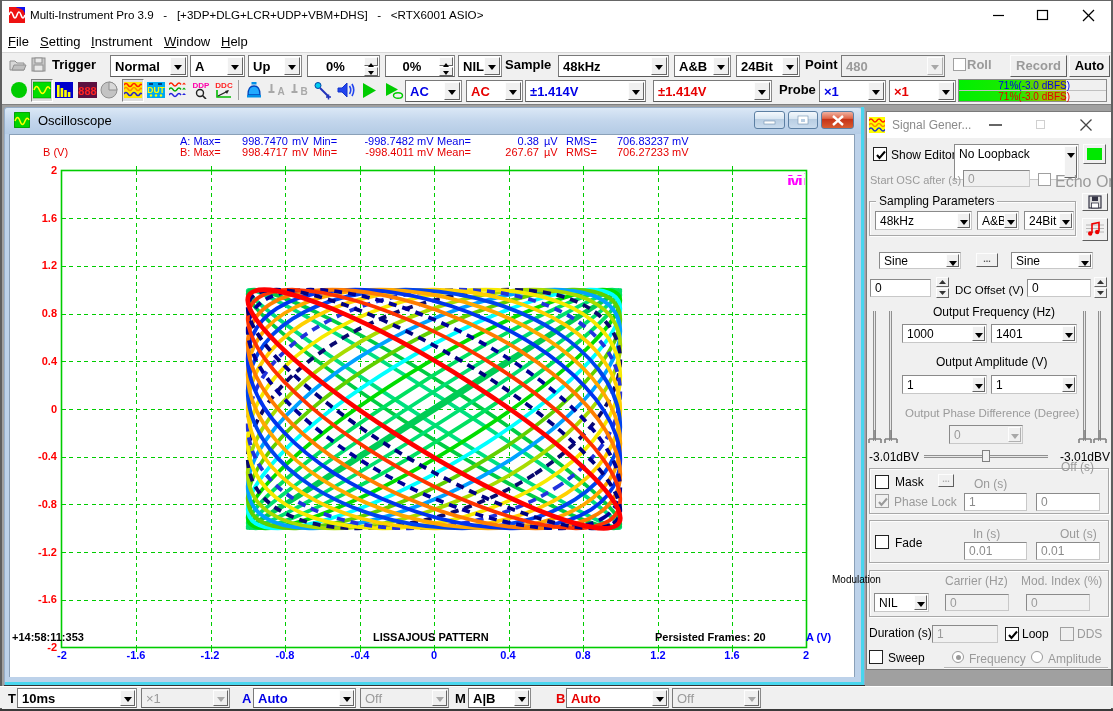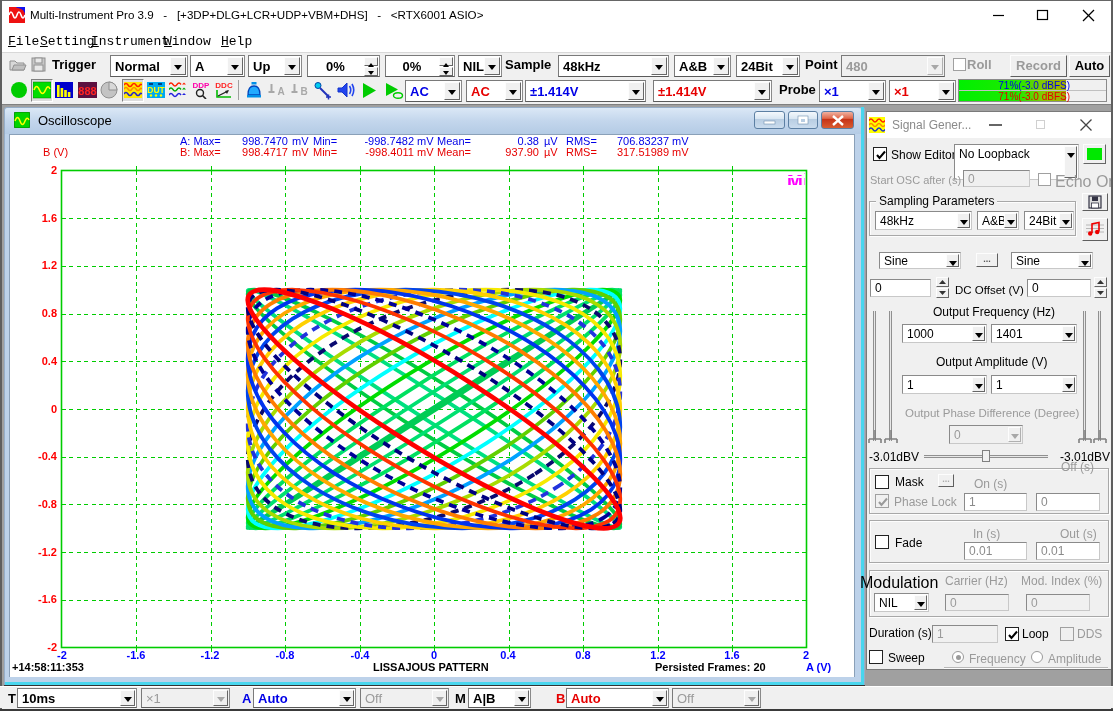--- a/index.html
+++ b/index.html
@@ -2,21 +2,21 @@
 <html><head><meta charset="utf-8">
 <style>
 * { margin:0; padding:0; box-sizing:border-box; }
 html,body { width:1113px; height:711px; overflow:hidden; }
 body { font-family:"Liberation Sans", sans-serif; position:relative; background:#f0f0f0; }
 .abs { position:absolute; }
 
 #titlebar { left:0; top:0; width:1113px; height:30px; background:#fff; border-top:1px solid #666; border-left:1px solid #888; border-right:1px solid #888; }
 #titletext { left:30px; top:8px; font-size:11.6px; color:#000; white-space:pre; }
 #menubar { left:1px; top:30px; width:1111px; height:22px; background:#fff; }
-.menu { position:absolute; top:34px; font-size:13px; color:#000;font-family:Liberation Mono, monospace; }
+.menu { position:absolute; top:34px; font-size:13px; color:#000; }
 .menu u { text-decoration:underline; }
 #tb1 { left:1px; top:52px; width:1111px; height:26px; background:#f0f0f0; border-top:1px solid #d8d8d8; }
 #tb2 { left:1px; top:78px; width:1111px; height:27px; background:#f0f0f0; border-bottom:1px solid #808080; }
 .lbl { position:absolute; font-size:13px; font-weight:bold; color:#000; }
 .combo { position:absolute; background:#fff; border:1px solid; border-color:#7a7a7a #8a8a8a #5a5a5a #7a7a7a; height:22px; }
 .combo .t { position:absolute; left:4px; top:3px; font-size:13px; font-weight:bold; white-space:nowrap; }
 .combo .b { position:absolute; right:1px; top:1px; bottom:1px; width:16px; background:#f0f0f0; border:1px solid; border-color:#fdfdfd #666 #666 #fdfdfd; }
 .combo .b:after { content:""; position:absolute; left:3px; top:7px; border:4px solid transparent; border-top:5px solid #000; }
 .combo.dis { background:#f0f0f0; }
 .combo.dis .t { color:#9a9a9a; }
@@ -38,21 +38,21 @@
 #osccyanb { left:5px; top:682px; width:859px; height:3px; background:#49d6ee; }
 #oscblack { left:4px; top:685px; width:861px; height:1px; background:#333; }
 #osctitle { left:5px; top:108px; width:856px; height:26px; background:linear-gradient(#dbe8f6,#c3d6ec 50%,#b4cbe5); border-radius:3px 3px 0 0; }
 #oscname { left:38px; top:113px; font-size:13px; color:#000; }
 #osccontent { left:9px; top:134px; width:846px; height:543px; background:#fff; border:1px solid #8aa0b8; border-bottom:none; }
 .st { position:absolute; font-size:11px; font-weight:normal; white-space:nowrap; }
 .bluetxt { color:#0000e6; }
 .redtxt { color:#e60000; }
 .ylab { position:absolute; right:1056px; width:50px; text-align:right; font-size:11px; font-weight:bold; color:#ff0000; height:11px; line-height:11px; }
 .xlab { position:absolute; top:650px; width:60px; text-align:center; font-size:11px; font-weight:bold; color:#0000ff; height:11px; line-height:11px; }
-.footer { position:absolute; top:661px; font-size:11px; font-weight:bold; color:#000; white-space:nowrap; }
+.footer { position:absolute; top:631px; font-size:11px; font-weight:bold; color:#000; white-space:nowrap; }
 
 .w7b { position:absolute; top:111px; height:18px; border:1px solid #5c7fa3; border-radius:3px; }
 .w7min, .w7max { background:linear-gradient(#f4f8fc,#d7e5f2 45%,#b8cde2 46%,#cadcee); }
 .w7close { background:linear-gradient(#f0b0a0,#e06648 40%,#c63317 45%,#d95c30); }
 
 #sg { left:866px; top:111px; width:246px; height:559px; background:#f0f0f0; border:1px solid #7a7a7a; }
 #sgtitle { left:867px; top:112px; width:244px; height:26px; background:#fff; }
 .sgt { position:absolute; font-size:12px; color:#000; white-space:nowrap; }
 .sgt.g { color:#9a9a9a; }
 .edit { position:absolute; background:#fff; border:1px solid; border-color:#8a8a8a #c8c8c8 #c8c8c8 #8a8a8a; font-size:12px; padding:1px 0 0 4px; color:#000; }
@@ -323,24 +323,24 @@
 <span class="st bluetxt" style="top:135px;left:566px;">RMS=</span>
 <span class="st bluetxt" style="top:135px;left:589px;width:80px;text-align:right;">706.83237</span>
 <span class="st bluetxt" style="top:135px;left:672px;">mV</span>
 <span class="st redtxt" style="top:146px;left:180px;">B: Max=</span>
 <span class="st redtxt" style="top:146px;left:208px;width:80px;text-align:right;">998.4717</span>
 <span class="st redtxt" style="top:146px;left:292px;">mV</span>
 <span class="st redtxt" style="top:146px;left:313px;">Min=</span>
 <span class="st redtxt" style="top:146px;left:334px;width:80px;text-align:right;">-998.4011</span>
 <span class="st redtxt" style="top:146px;left:417px;">mV</span>
 <span class="st redtxt" style="top:146px;left:437px;">Mean=</span>
-<span class="st redtxt" style="top:146px;left:459px;width:80px;text-align:right;">937.90</span>
+<span class="st redtxt" style="top:146px;left:459px;width:80px;text-align:right;">267.67</span>
 <span class="st redtxt" style="top:146px;left:544px;">µV</span>
 <span class="st redtxt" style="top:146px;left:566px;">RMS=</span>
-<span class="st redtxt" style="top:146px;left:589px;width:80px;text-align:right;">317.51989</span>
+<span class="st redtxt" style="top:146px;left:589px;width:80px;text-align:right;">706.27233</span>
 <span class="st redtxt" style="top:146px;left:672px;">mV</span>
 <div class="st redtxt" style="left:43px;top:146px">B (V)</div>
 
 <svg class="abs" style="left:56px;top:165px" width="756" height="488" viewBox="0 0 756 488">
 <line x1="80.5" y1="6" x2="80.5" y2="482" stroke="#00cc00" stroke-width="1" shape-rendering="crispEdges" stroke-dasharray="4 3.4"></line>
 <line x1="155.0" y1="6" x2="155.0" y2="482" stroke="#00cc00" stroke-width="1" shape-rendering="crispEdges" stroke-dasharray="4 3.4"></line>
 <line x1="229.5" y1="6" x2="229.5" y2="482" stroke="#00cc00" stroke-width="1" shape-rendering="crispEdges" stroke-dasharray="4 3.4"></line>
 <line x1="304.0" y1="6" x2="304.0" y2="482" stroke="#00cc00" stroke-width="1" shape-rendering="crispEdges" stroke-dasharray="4 3.4"></line>
 <line x1="378.5" y1="6" x2="378.5" y2="482" stroke="#00cc00" stroke-width="1" shape-rendering="crispEdges" stroke-dasharray="4 3.4"></line>
 <line x1="453.0" y1="6" x2="453.0" y2="482" stroke="#00cc00" stroke-width="1" shape-rendering="crispEdges" stroke-dasharray="4 3.4"></line>
@@ -587,21 +587,21 @@
 
 <div class="grp" style="left:869px;top:520px;width:240px;height:43px"></div>
 <div class="sgt g" style="left:973px;top:527px;font-size:12px">In (s)</div>
 <div class="sgt g" style="left:1060px;top:527px;font-size:12px">Out (s)</div>
 <div class="ckb" style="left:875px;top:535px;width:14px;height:14px"></div>
 <div class="sgt" style="left:895px;top:536px;font-size:12px">Fade</div>
 <div class="edit gt" style="left:964px;top:542px;width:63px;height:18px">0.01</div>
 <div class="edit gt" style="left:1036px;top:542px;width:64px;height:18px">0.01</div>
 
 <div class="grp" style="left:869px;top:570px;width:240px;height:47px"></div>
-<div class="sgt" style="left:860px;top:574px;font-size:16px">Modulation</div>
+<div class="sgt" style="left:832px;top:574px;font-size:10px">Modulation</div>
 <div class="sgt g" style="left:945px;top:574px;font-size:12px">Carrier (Hz)</div>
 <div class="sgt g" style="left:1021px;top:574px;font-size:12px">Mod. Index (%)</div>
 <div class="combo2" style="left:874px;top:593px;width:55px;height:19px">
     <span class="t">NIL</span>
     <span class="b"></span>
   </div>
 <div class="edit dis" style="left:945px;top:594px;width:64px;height:17px">0</div>
 <div class="edit dis" style="left:1026px;top:594px;width:64px;height:17px">0</div>
 
 <div class="sgt" style="left:869px;top:626px;font-size:12px">Duration (s)</div>

